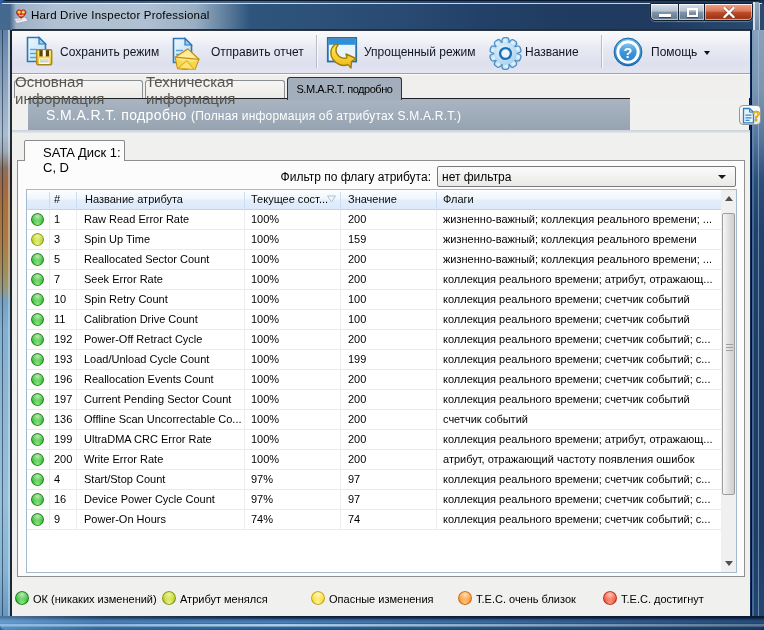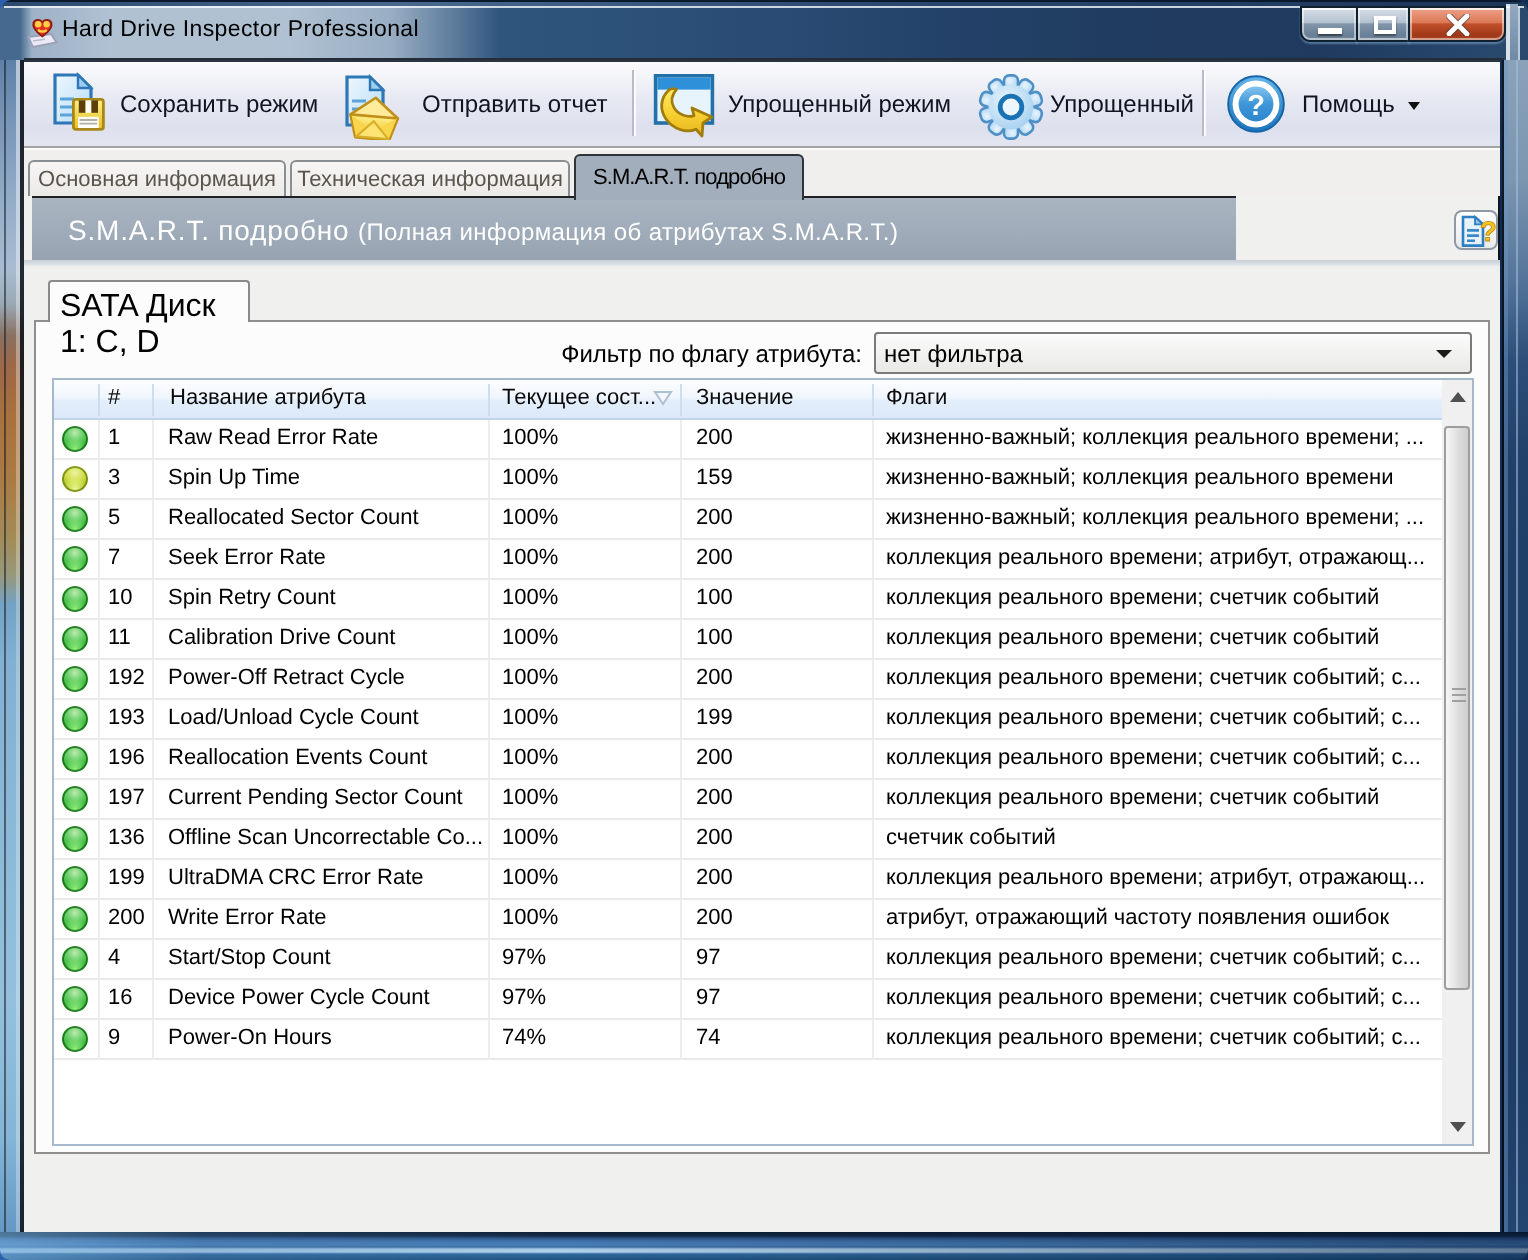--- a/index.html
+++ b/index.html
@@ -44,40 +44,40 @@
 
 
 #toolbar { left:0; top:0; width:738px; height:44px;
   background:linear-gradient(to bottom,#fbfbfc 0px,#f4f5f9 8px,#e6e8f2 20px,#dee0ee 34px,#e3e5f0 43px);
   border-bottom:1px solid #a3a3a3; }
 .tbtn { position:absolute; top:0; height:43px; display:flex; align-items:center; color:#111522; font-size:12px; }
 .tsep { position:absolute; top:5px; width:1px; height:33px; background:#b9bcc6; box-shadow:1px 0 0 #fbfbfd; }
 
 
 #tabstrip { left:0; top:44px; width:738px; height:24px; background:#f0efed; z-index:5; box-shadow:inset 0 1px 0 #fcfcfa; }
-.tab { position:absolute; font-size:11px; border:1px solid #898e93; border-bottom:none;
+.tab { position:absolute; font-size:15px; border:1px solid #898e93; border-bottom:none;
   border-radius:3px 3px 0 0; background:linear-gradient(#f7f6f4,#eceae7); color:#59554d;
   display:flex; align-items:center; justify-content:center; }
 .tab.active { background:#a2aebb; border-color:#2e3338; color:#000; letter-spacing:-0.45px; font-size:11px; }
 
 
-#headerbar { left:4px; top:68px; width:602px; height:32px;
+#headerbar { left:16px; top:68px; width:602px; height:32px;
   background:linear-gradient(#a8b4c0,#a2aebb 40%,#96a3b0);
   border-top:1px solid #1d2126; color:#fff; }
 #headerbar .t1 { position:absolute; left:18px; top:8px; font-size:14px; letter-spacing:0.4px; }
 #headerbar .t2 { font-size:12px; letter-spacing:0.2px; }
 #hicon { left:711px; top:6px; width:22px; height:20px; border:1px solid #8f99a3; border-radius:4px;
   background:linear-gradient(#fdfdfd,#e8eaec); }
 
 
 #page { left:0; top:100px; width:738px; height:486px; background:#f0f0ef; }
 #page .topfade { left:0; top:0; width:738px; height:3px; background:linear-gradient(#c7ced6,#e4e8ec); }
 #satatab { left:12px; top:10px; width:101px; height:21px; background:#fcfcfc; z-index:3;
   border:1px solid #8a8a8a; border-bottom:none; border-radius:2px 2px 0 0;
-  font-size:16px; color:#000; padding:4px 0 0 5px; }
+  font-size:13px; color:#000; padding:4px 0 0 18px; }
 #panel { left:5px; top:30px; width:728px; height:417px; background:#fcfcfc; border:1px solid #8f8f8f; }
 
 
 #flabel { left:248px; top:9px; width:165px; font-size:12px; color:#000; text-align:right; }
 #combo { left:419px; top:5px; width:299px; height:21px; border:1px solid #7a7a7a; border-radius:2px;
   background:linear-gradient(#fbfbfb,#e9e9e7); font-size:12px; padding:3px 0 0 4px; }
 #combo .arrow { position:absolute; right:9px; top:8px; width:0; height:0;
   border-left:4px solid transparent; border-right:4px solid transparent; border-top:4px solid #1a1a1a; }
 
 
@@ -250,21 +250,21 @@
           <rect x="13" y="0.7" width="7" height="8" rx="2.6" transform="rotate(144 16.5 16.5)"></rect>
           <rect x="13" y="0.7" width="7" height="8" rx="2.6" transform="rotate(180 16.5 16.5)"></rect>
           <rect x="13" y="0.7" width="7" height="8" rx="2.6" transform="rotate(216 16.5 16.5)"></rect>
           <rect x="13" y="0.7" width="7" height="8" rx="2.6" transform="rotate(252 16.5 16.5)"></rect>
           <rect x="13" y="0.7" width="7" height="8" rx="2.6" transform="rotate(288 16.5 16.5)"></rect>
           <rect x="13" y="0.7" width="7" height="8" rx="2.6" transform="rotate(324 16.5 16.5)"></rect>
           <circle cx="16.5" cy="16.5" r="11.2" stroke="none"></circle>
           <circle cx="16.5" cy="16.5" r="5.4" fill="#eef6fd" stroke="#1a72b4" stroke-width="2.4"></circle>
         </g>
       </svg>
-        <span style="margin-left:3px">Упрощенный</span>
+        <span style="margin-left:3px">Название</span>
       </div>
     <div class="tsep" style="left:589px"></div>
     <div class="tbtn" style="left:601px">
       <svg width="30" height="30" viewBox="0 0 30 30">
         <defs>
             <linearGradient id="hg" x1="0" y1="0" x2="0" y2="1">
           <stop offset="0" stop-color="#63b4e8"></stop>
               <stop offset="1" stop-color="#1d74bc"></stop>
             </linearGradient>
         <linearGradient id="hg2" x1="0" y1="0" x2="0" y2="1">
@@ -540,15 +540,27 @@
               <div class="tri" style="top:6px;border-left:4px solid transparent;border-right:4px solid transparent;border-top:5px solid #505050"></div>
             </div>
           <div id="sthumb">
             <div class="grip" style="top:130px"></div>
             <div class="grip" style="top:133px"></div>
             <div class="grip" style="top:136px"></div>
           </div>
         </div>
       </div>
     </div>
+    <div class="abs" id="legend">
+      <div class="lball bgreen" style="left:3px"></div>
+        <div class="ltext" style="left:21px">ОК (никаких изменений)</div>
+      <div class="lball byg" style="left:150px"></div>
+        <div class="ltext" style="left:168px">Атрибут менялся</div>
+      <div class="lball byel" style="left:299px"></div>
+        <div class="ltext" style="left:317px">Опасные изменения</div>
+      <div class="lball borg" style="left:446px"></div>
+        <div class="ltext" style="left:464px">Т.Е.С. очень близок</div>
+      <div class="lball bred" style="left:591px"></div>
+        <div class="ltext" style="left:609px">Т.Е.С. достигнут</div>
+    </div>
   </div>
 
 </div>
 
 </body></html>

